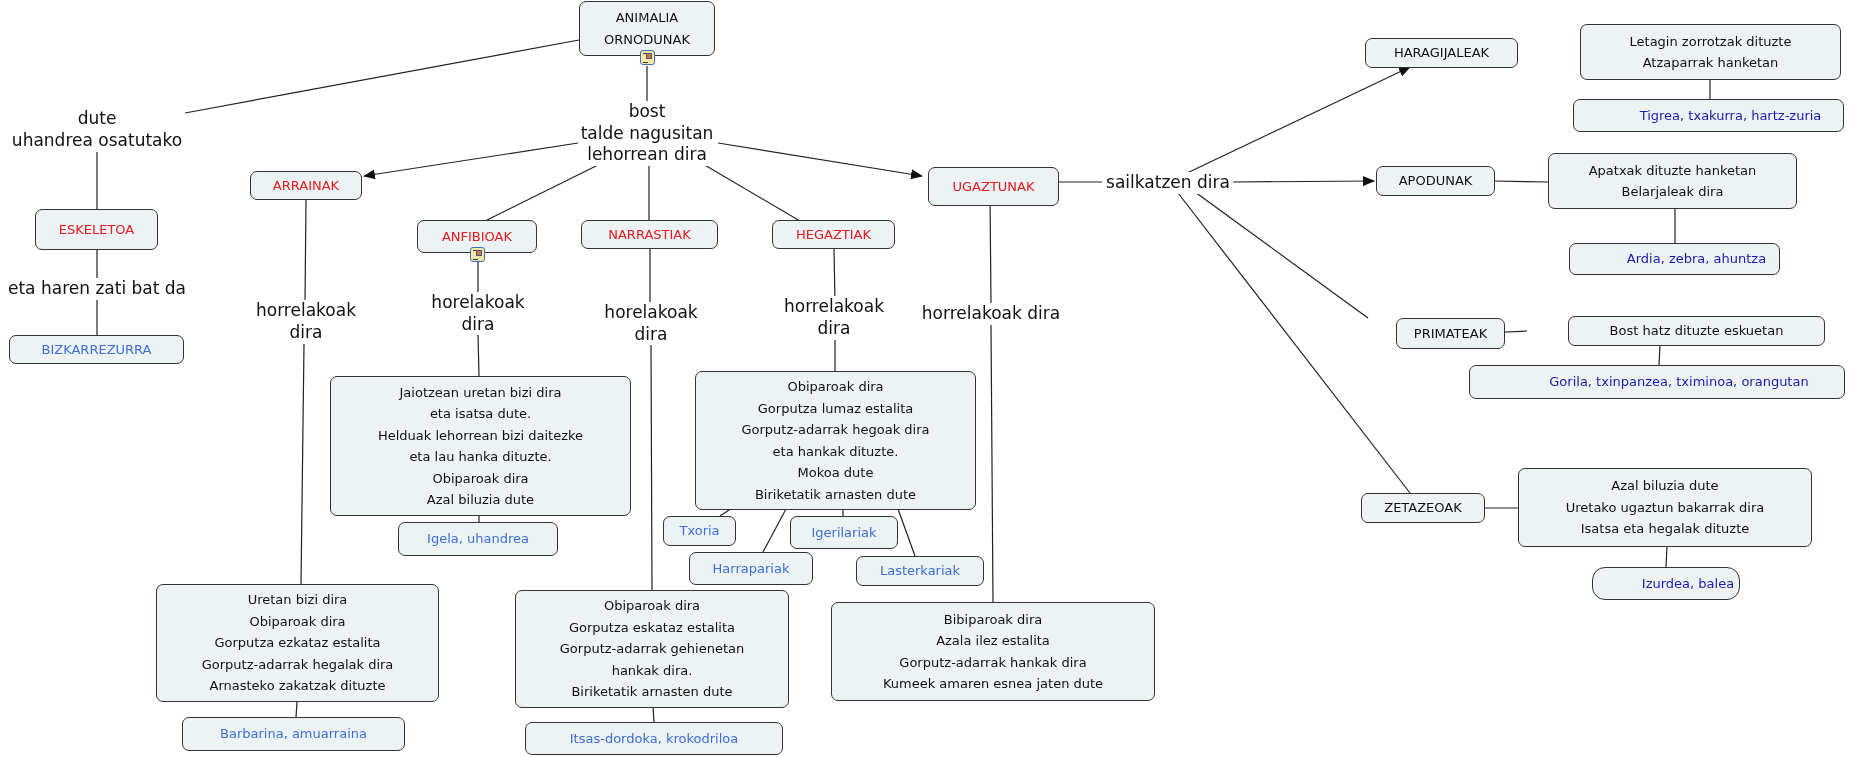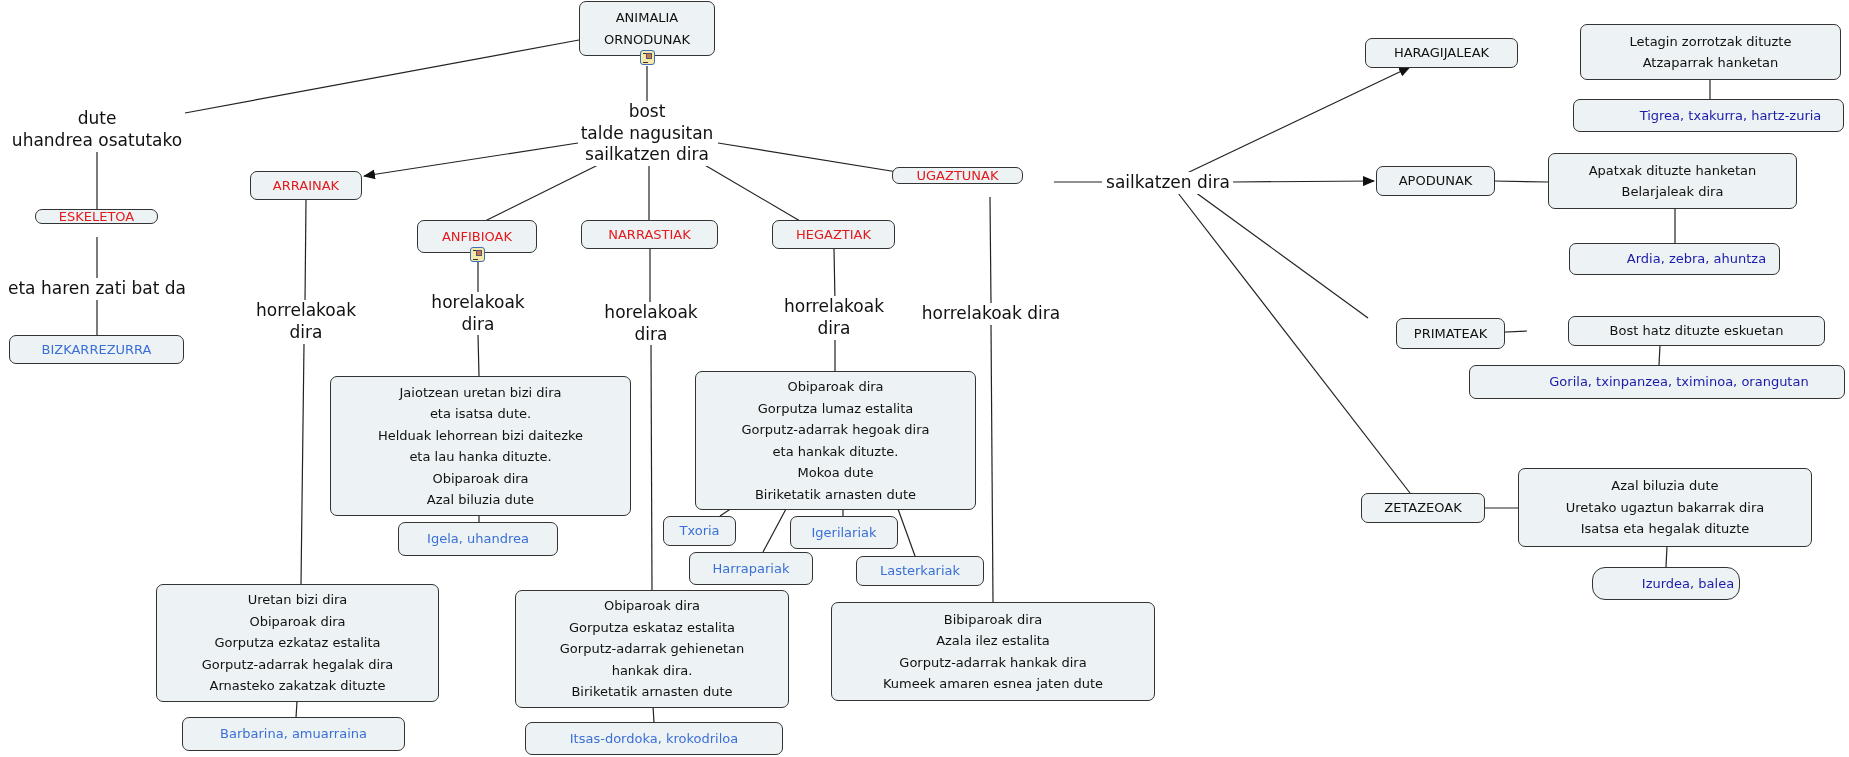--- a/index.html
+++ b/index.html
@@ -74,27 +74,27 @@
     <line x1="1667" y1="546" x2="1666" y2="567"></line>
   </g>
 </svg>
 
 <div class="node" style="left:579px; top:1px; width:136px; height:55px;">ANIMALIA
 ORNODUNAK</div>
 <div class="res-icon" style="left:640px; top:50px;"></div>
 
 <div class="lbl" style="left:97px; top:108px;">dute
 uhandrea osatutako</div>
-<div class="node red" style="left:35px; top:209px; width:123px; height:15px;text-align:right;">ESKELETOA</div>
+<div class="node red" style="left:35px; top:209px; width:123px; height:41px;text-align:right;">ESKELETOA</div>
 <div class="lbl" style="left:97px; top:278px;">eta haren zati bat da</div>
 <div class="node lblue" style="left:9px; top:335px; width:175px; height:29px;">BIZKARREZURRA</div>
 
 <div class="lbl" style="left:647px; top:101px;">bost
 talde nagusitan
-sailkatzen dira</div>
+lehorrean dira</div>
 
 <div class="node red" style="left:250px; top:171px; width:112px; height:29px;">ARRAINAK</div>
 <div class="lbl" style="left:306px; top:300px;">horrelakoak
 dira</div>
 <div class="node" style="left:156px; top:584px; width:283px; height:118px;">Uretan bizi dira
 Obiparoak dira
 Gorputza ezkataz estalita
 Gorputz-adarrak hegalak dira
 Arnasteko zakatzak dituzte</div>
 <div class="node lblue" style="left:182px; top:717px; width:223px; height:34px;">Barbarina, amuarraina</div>
@@ -128,21 +128,21 @@
 Gorputza lumaz estalita
 Gorputz-adarrak hegoak dira
 eta hankak dituzte.
 Mokoa dute
 Biriketatik arnasten dute</div>
 <div class="node lblue" style="left:663px; top:516px; width:73px; height:30px;">Txoria</div>
 <div class="node lblue" style="left:689px; top:552px; width:124px; height:33px;">Harrapariak</div>
 <div class="node lblue" style="left:790px; top:516px; width:108px; height:33px;">Igerilariak</div>
 <div class="node lblue" style="left:856px; top:556px; width:128px; height:30px;">Lasterkariak</div>
 
-<div class="node red" style="left:892px; top:167px; width:131px; height:17px;">UGAZTUNAK</div>
+<div class="node red" style="left:928px; top:167px; width:131px; height:39px;">UGAZTUNAK</div>
 <div class="lbl" style="left:991px; top:303px;">horrelakoak dira</div>
 <div class="node" style="left:831px; top:602px; width:324px; height:99px;">Bibiparoak dira
 Azala ilez estalita
 Gorputz-adarrak hankak dira
 Kumeek amaren esnea jaten dute</div>
 <div class="lbl" style="left:1168px; top:172px;">sailkatzen dira</div>
 
 <div class="node" style="left:1365px; top:38px; width:153px; height:30px;">HARAGIJALEAK</div>
 <div class="node" style="left:1580px; top:24px; width:261px; height:56px;">Letagin zorrotzak dituzte
 Atzaparrak hanketan</div>

